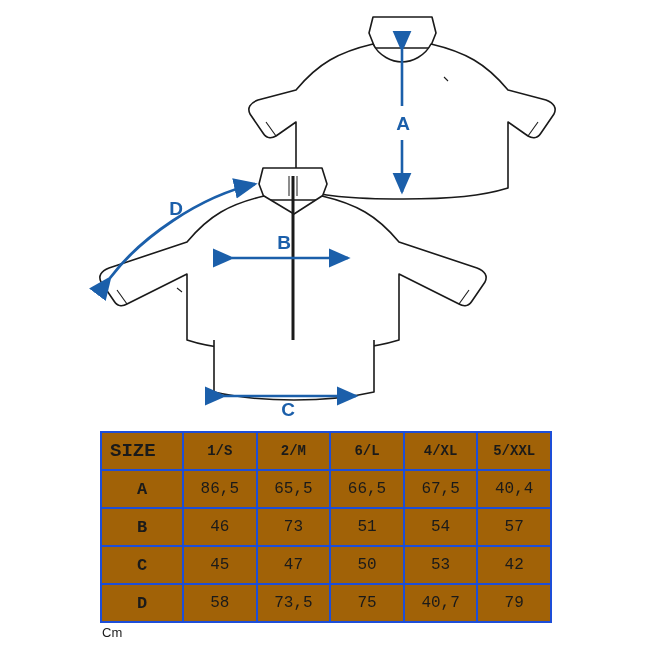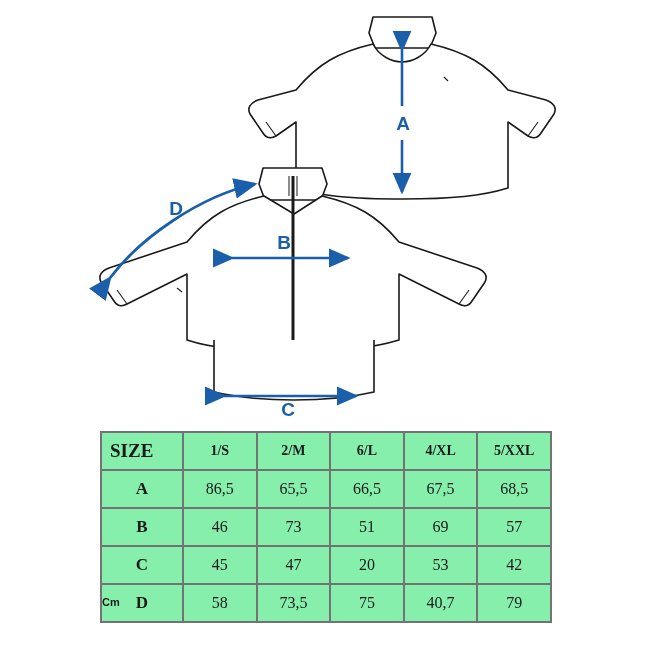--- a/index.html
+++ b/index.html
@@ -35,25 +35,25 @@
     left: 100px;
     top: 431px;
     width: 452px;
   }
   table.size-table {
     border-collapse: collapse;
     width: 452px;
     table-layout: fixed;
   }
   table.size-table td, table.size-table th {
-    border: 2px solid #737373;
-    background: #86efac;
+    border: 2px solid #1d4ed8;
+    background: #a16207;
     color: #1a1a1a;
     text-align: center;
-    font-family: Liberation Serif, serif;
+    font-family: Liberation Mono, monospace;
     font-size: 16px;
     height: 36px;
     padding: 0;
   }
   table.size-table th {
     font-weight: bold;
     font-size: 18px;
   }
   table.size-table td.rowhead {
     font-weight: bold;
@@ -64,24 +64,24 @@
     padding-left: 8px;
     font-size: 19px;
   }
   table.size-table th.sizecol {
     font-size: 14px;
   }
   .col-label { width: 72px; }
   .unit-note {
     position: absolute;
     left: 102px;
-    top: 596px;
+    top: 625px;
     font-family: "Liberation Sans", sans-serif;
-    font-size: 11px;
-    font-weight: bold;
+    font-size: 13px;
+    font-weight: normal;
     color: #1a1a1a;
   }
 </style>
 </head>
 <body>
 
 <div id="diagram-area">
   <svg width="650" height="425" viewBox="0 0 650 425" xmlns="http://www.w3.org/2000/svg">
     <defs>
       <marker id="arrHead" markerWidth="9" markerHeight="9" refX="7.5" refY="4.5" orient="auto">
@@ -191,35 +191,35 @@
         <th class="sizecol">5/XXL</th>
       </tr>
     </thead>
     <tbody>
       <tr>
         <td class="rowhead col-label">A</td>
         <td>86,5</td>
         <td>65,5</td>
         <td>66,5</td>
         <td>67,5</td>
-        <td>68,5</td>
+        <td>40,4</td>
       </tr>
       <tr>
         <td class="rowhead col-label">B</td>
         <td>46</td>
         <td>73</td>
         <td>51</td>
-        <td>69</td>
+        <td>54</td>
         <td>57</td>
       </tr>
       <tr>
         <td class="rowhead col-label">C</td>
         <td>45</td>
         <td>47</td>
-        <td>20</td>
+        <td>50</td>
         <td>53</td>
         <td>42</td>
       </tr>
       <tr>
         <td class="rowhead col-label">D</td>
         <td>58</td>
         <td>73,5</td>
         <td>75</td>
         <td>40,7</td>
         <td>79</td>

